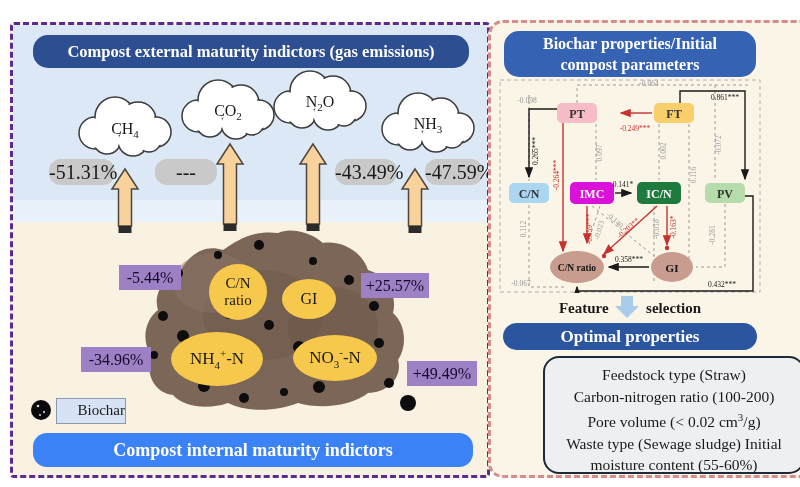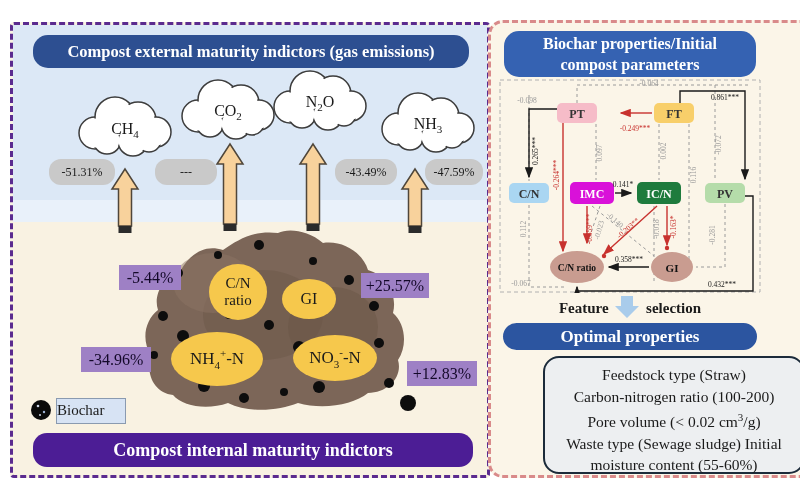--- a/index.html
+++ b/index.html
@@ -9,28 +9,28 @@
   
   #left-panel{left:10px;top:22px;width:480px;height:456px;
     border:3px dashed #5b2b8f;border-radius:4px;background:#f9f2e2;box-sizing:border-box;}
   #left-blue{left:0;top:0;width:474px;height:175px;background:#dce8f6;}
   #left-strip{left:0;top:175px;width:474px;height:22px;background:#e9f1fa;}
   .panel-header{background:#2d4f91;color:#ffffff;font-weight:bold;text-align:center;
     border-radius:15px;box-sizing:border-box;}
   #left-header{left:20px;top:10px;width:436px;height:33px;font-size:16.5px;line-height:33px;}
   .gas-label{font-size:16px;white-space:nowrap;transform:translate(-50%,-50%);}
   .gray-label{background:#c9c9c9;border-radius:12px;text-align:center;
-    font-size:12px;height:26px;line-height:26px;}
+    font-size:20px;height:26px;line-height:26px;}
   .purple-label{background:#9e80c5;border-radius:0;text-align:center;
     font-size:16px;height:25px;line-height:25px;color:#14092a;}
   .ellipse-label{transform:translate(-50%,-50%);text-align:center;white-space:nowrap;}
   sub,sup{font-size:11px;}
   #biochar-box{left:43px;top:373px;width:68px;height:24px;background:#d7e3f4;
-    border:1px solid #8a9ab0;text-align:left;font-size:15px;line-height:23px;}
-  #left-footer{left:20px;top:408px;width:440px;height:34px;background:#4c1d95;
+    border:1px solid #8a9ab0;text-align:right;font-size:15px;line-height:23px;}
+  #left-footer{left:20px;top:408px;width:440px;height:34px;background:#3b82f6;
     color:#fff;font-weight:bold;font-size:18px;line-height:34px;text-align:center;border-radius:14px;}
   
   #right-panel{left:488px;top:20px;width:336px;height:458px;
     border:3px dashed #d98a8a;border-radius:15px;background:#fbf5e8;box-sizing:border-box;}
   #right-header{left:13px;top:8px;width:252px;height:46px;font-size:16px;line-height:21px;
     padding-top:2px;background:#3562b2;}
   #net-svg{left:8px;top:56px;}
   #feature-row{left:0px;top:272px;width:278px;height:26px;text-align:center;font-weight:bold;font-size:15px;}
   #optimal-header{left:12px;top:300px;width:254px;height:27px;font-size:17px;line-height:27px;background:#2c55a0;}
   #optimal-box{left:8px;top:333px;width:262px;height:118px;background:#edeff1;
@@ -146,21 +146,21 @@
   <div class="abs gray-label" style="left:412px;top:134px;width:58px">-47.59%</div>
 
   <div class="abs ellipse-label" style="left:225px;top:267px;font-size:15px;line-height:17px"><span>C/N</span><br><span>ratio</span></div>
   <div class="abs ellipse-label" style="left:296px;top:274px;font-size:16px"><span>GI</span></div>
   <div class="abs ellipse-label" style="left:204px;top:334px;font-size:17px"><span>NH</span><sub>4</sub><sup>+</sup><span>-N</span></div>
   <div class="abs ellipse-label" style="left:322px;top:333px;font-size:17px"><span>NO</span><sub>3</sub><sup>-</sup><span>-N</span></div>
 
   <div class="abs purple-label" style="left:106px;top:240px;width:62px">-5.44%</div>
   <div class="abs purple-label" style="left:348px;top:248px;width:68px">+25.57%</div>
   <div class="abs purple-label" style="left:68px;top:322px;width:70px">-34.96%</div>
-  <div class="abs purple-label" style="left:394px;top:336px;width:70px">+12.83%</div>
+  <div class="abs purple-label" style="left:394px;top:336px;width:70px">+49.49%</div>
 
   <div class="abs" id="biochar-box">Biochar</div>
 
   <div class="abs" id="left-footer">Compost internal maturity indictors</div>
 </div>
 
 <div id="right-panel" class="abs">
   <div class="abs panel-header" id="right-header">
     <div>Biochar properties/Initial</div>
     <div>compost parameters</div>

